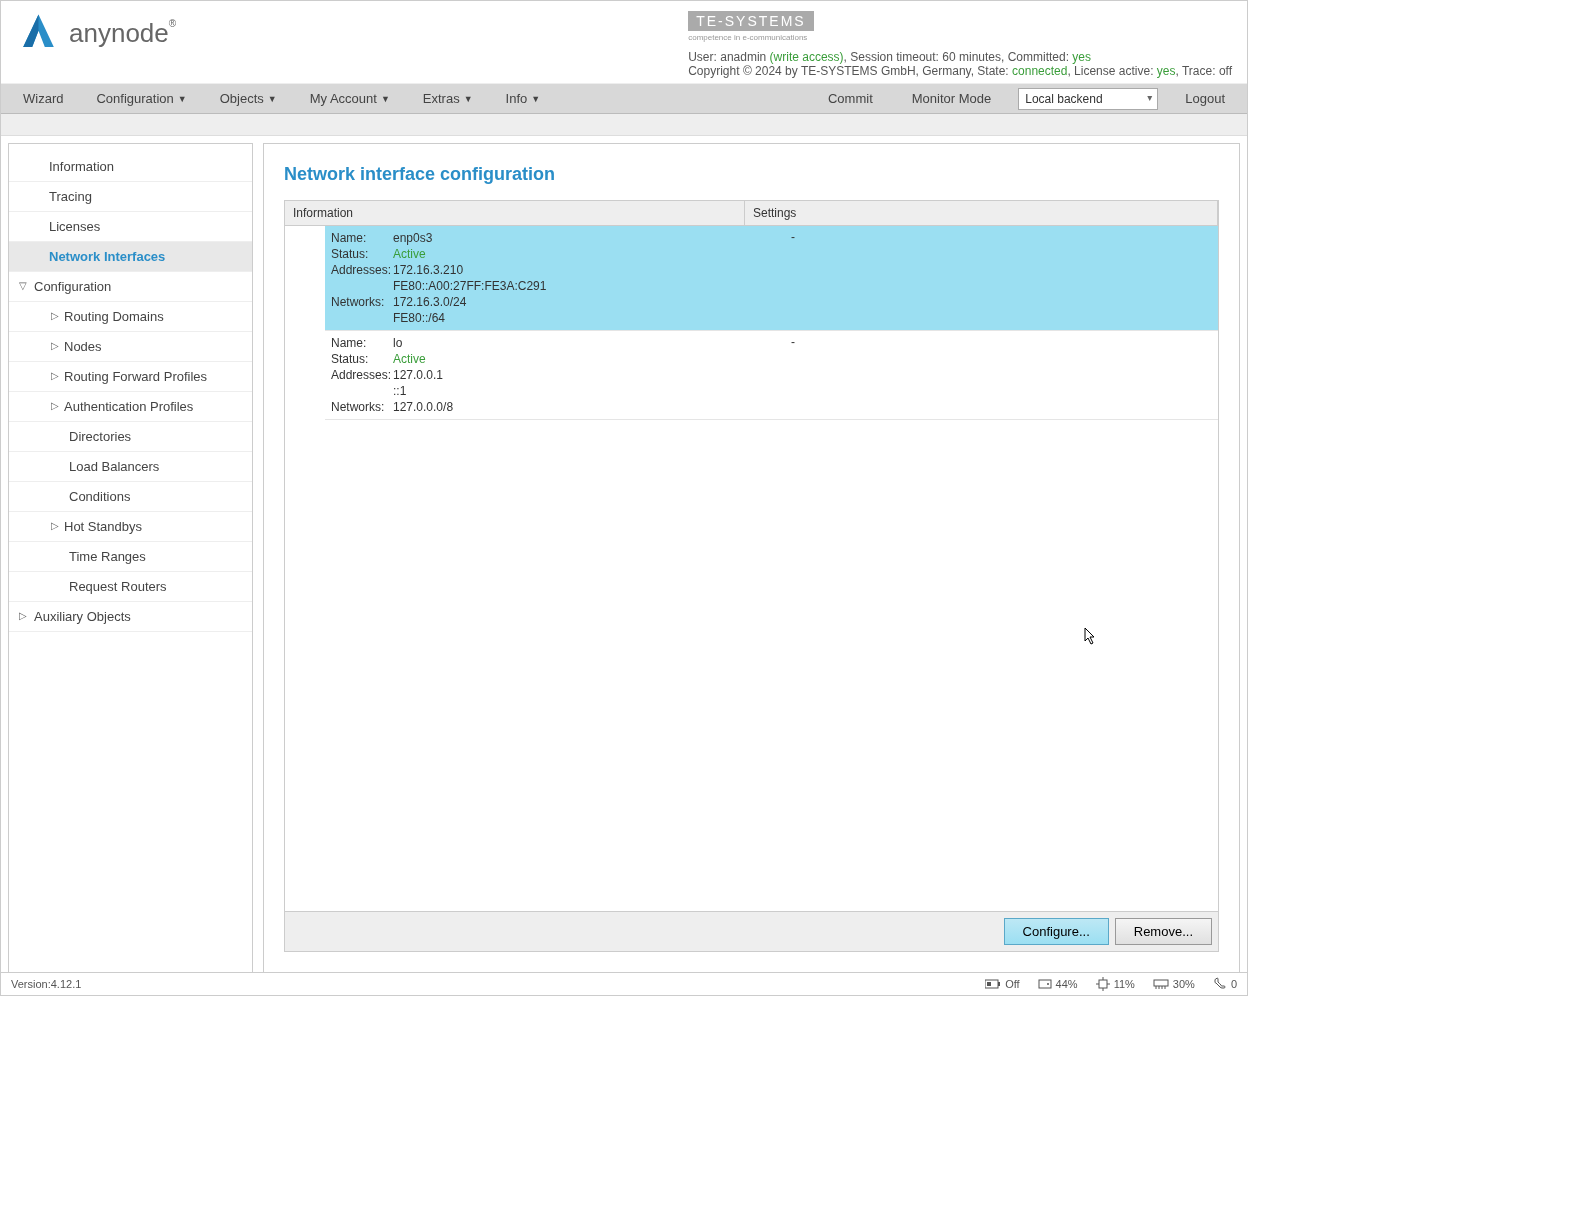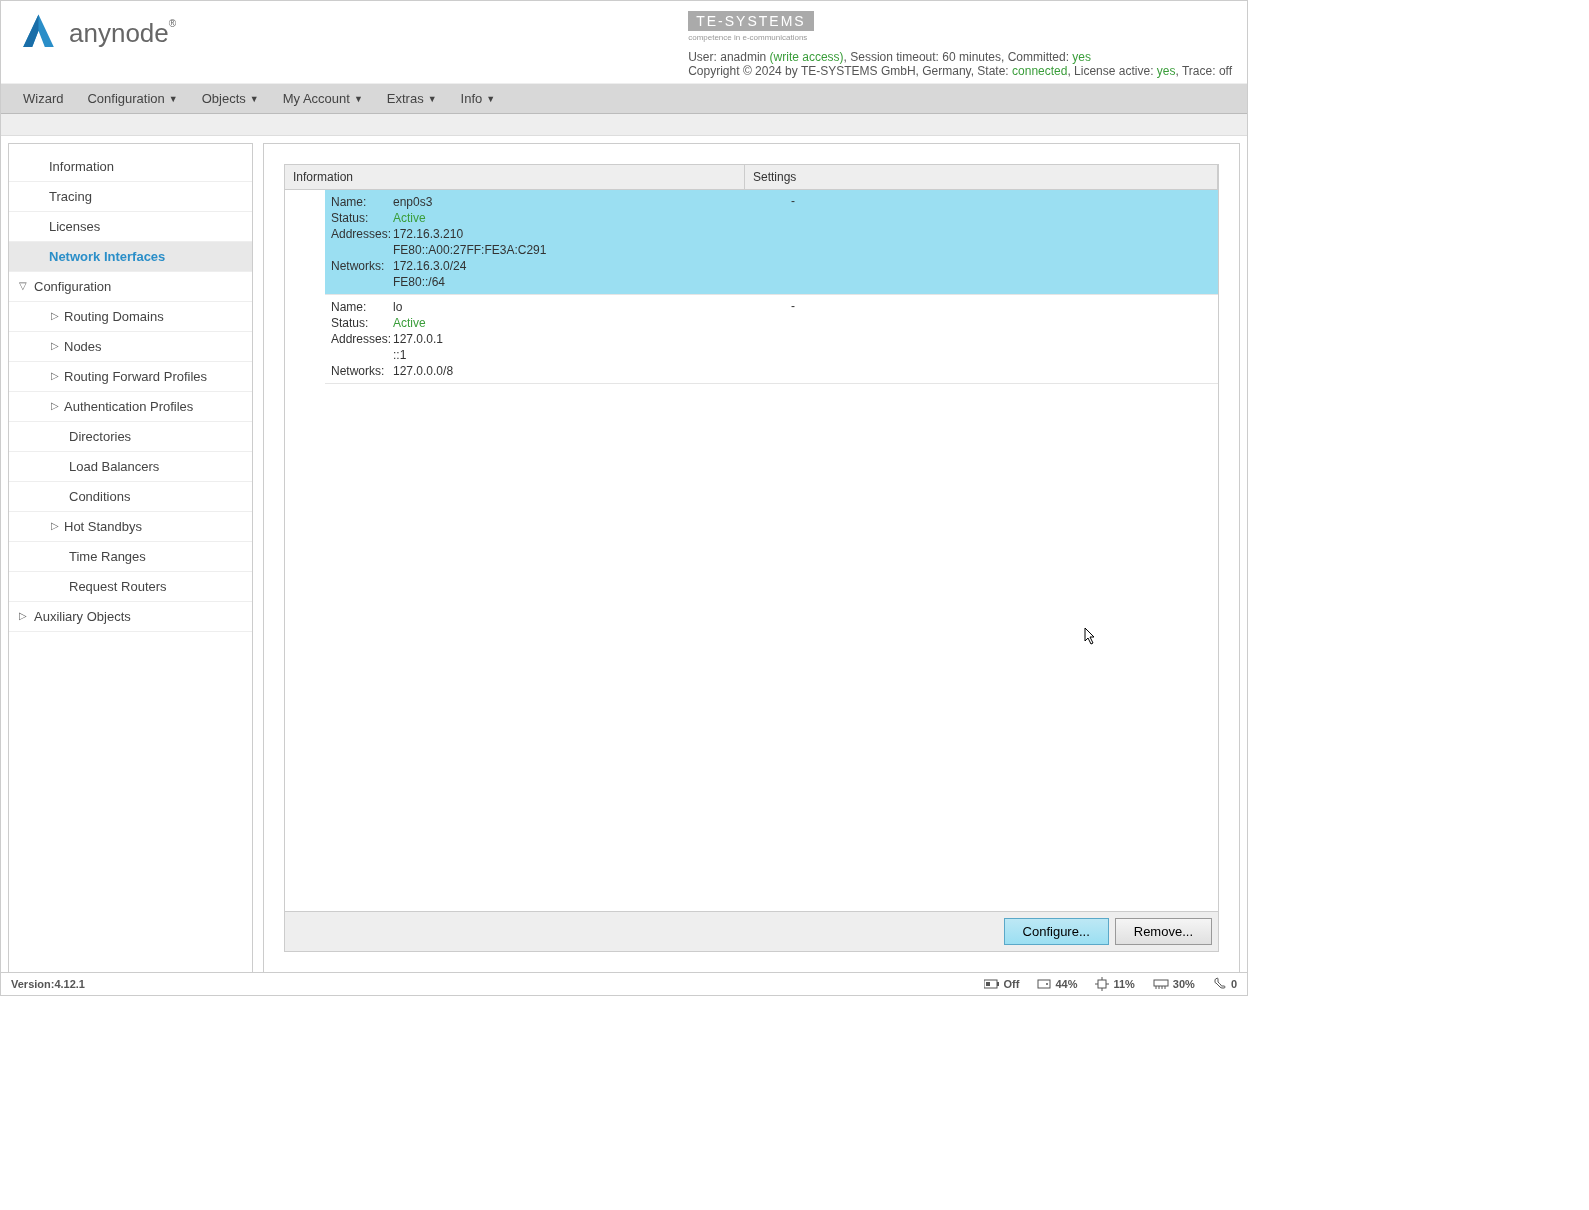--- a/index.html
+++ b/index.html
@@ -13,21 +13,21 @@
 .logo-mark { width: 45px; height: 45px; }
 .logo-text { font-size: 26px; color: #666; font-weight: 400; }
 .logo-text sup { font-size: 10px; vertical-align: top; }
 .header-right { font-size: 12px; color: #555; }
 .te-systems { background: #aaa; color: #fff; padding: 2px 8px; font-size: 14px; letter-spacing: 2px; display: inline-block; margin-bottom: 2px; }
 .te-tagline { font-size: 8px; color: #999; margin-bottom: 8px; }
 .green { color: #3a9d3a; }
 
 
 .menubar { background: #d8d8d8; display: flex; align-items: center; padding: 0 10px; height: 30px; border-bottom: 1px solid #bbb; }
-.menubar .menu-left { display: flex; gap: 0; }
+.menubar .menu-left { display: flex; gap: 9px; }
 .menubar .menu-item { padding: 6px 12px; color: #444; cursor: pointer; font-size: 13px; display: flex; align-items: center; gap: 4px; }
 .menubar .menu-item .caret { font-size: 9px; }
 .menubar .menu-right { margin-left: auto; display: flex; align-items: center; gap: 15px; }
 .backend-select { border: 1px solid #aaa; padding: 3px 20px 3px 6px; font-size: 12px; background: #fff; position: relative; width: 140px; }
 .backend-select::after { content: '▾'; position: absolute; right: 5px; color: #666; font-size: 10px; }
 
 .subbar { background: #eee; height: 22px; border-bottom: 1px solid #ddd; }
 
 
 .body-area { display: flex; padding: 7px; gap: 10px; height: calc(100% - 150px); }
@@ -58,21 +58,21 @@
 .kv { display: flex; line-height: 16px; }
 .kv .k { width: 62px; }
 .kv .v { flex: 1; }
 .status-active { color: #3a9d3a; }
 
 .table-footer { background: #eee; padding: 6px; display: flex; justify-content: flex-end; gap: 6px; border-top: 1px solid #ccc; }
 .btn { border: 1px solid #999; padding: 5px 18px; font-size: 13px; cursor: pointer; background: linear-gradient(#f5f5f5,#e0e0e0); }
 .btn.primary { background: linear-gradient(#bde8f5,#9bdff2); border-color: #5aa8c8; }
 
 
-.footer { position: absolute; bottom: 0; left: 0; right: 0; border-top: 1px solid #ccc; padding: 4px 10px; display: flex; align-items: center; font-size: 11px; color: #555; background: #fff; font-weight: bold; }
+.footer { position: absolute; bottom: 0; left: 0; right: 0; border-top: 1px solid #ccc; padding: 4px 10px; display: flex; align-items: center; font-size: 11px; color: #555; background: #fff; }
 .footer .foot-right { margin-left: auto; display: flex; gap: 18px; align-items: center; }
 .foot-stat { display: flex; align-items: center; gap: 4px; }
 .foot-icon { display: inline-block; }
 
 .cursor { position: absolute; pointer-events: none; }
 </style>
 </head>
 <body>
 
 <div class="container">
@@ -113,20 +113,26 @@
           <span class="caret">▼</span>
         </div>
       <div class="menu-item">
           <span>Extras</span>
           <span class="caret">▼</span>
         </div>
       <div class="menu-item">
           <span>Info</span>
           <span class="caret">▼</span>
         </div>
+    </div>
+    <div class="menu-right">
+      <div class="menu-item">Commit</div>
+      <div class="menu-item">Monitor Mode</div>
+      <div class="backend-select">Local backend</div>
+      <div class="menu-item">Logout</div>
     </div>
   </div>
   <div class="subbar"></div>
 
   <div class="body-area">
 
     <div class="sidebar">
       <div class="side-item">Information</div>
       <div class="side-item">Tracing</div>
       <div class="side-item">Licenses</div>
@@ -139,20 +145,21 @@
       <div class="side-item subsub">Directories</div>
       <div class="side-item subsub">Load Balancers</div>
       <div class="side-item subsub">Conditions</div>
       <div class="side-item sub"><span class="tree-caret">▷</span><span>Hot Standbys</span></div>
       <div class="side-item subsub">Time Ranges</div>
       <div class="side-item subsub">Request Routers</div>
       <div class="side-item group"><span class="tree-caret">▷</span><span>Auxiliary Objects</span></div>
     </div>
 
     <div class="main">
+      <h2>Network interface configuration</h2>
       <div class="table-wrap">
         <div class="thead">
           <div class="th th-info">Information</div>
           <div class="th th-settings">Settings</div>
         </div>
         <div class="tbody" id="tbody">
             <div class="row selected">
               <div class="cell-info">
                 <div class="kv">
                   <span class="k">Name:</span>

